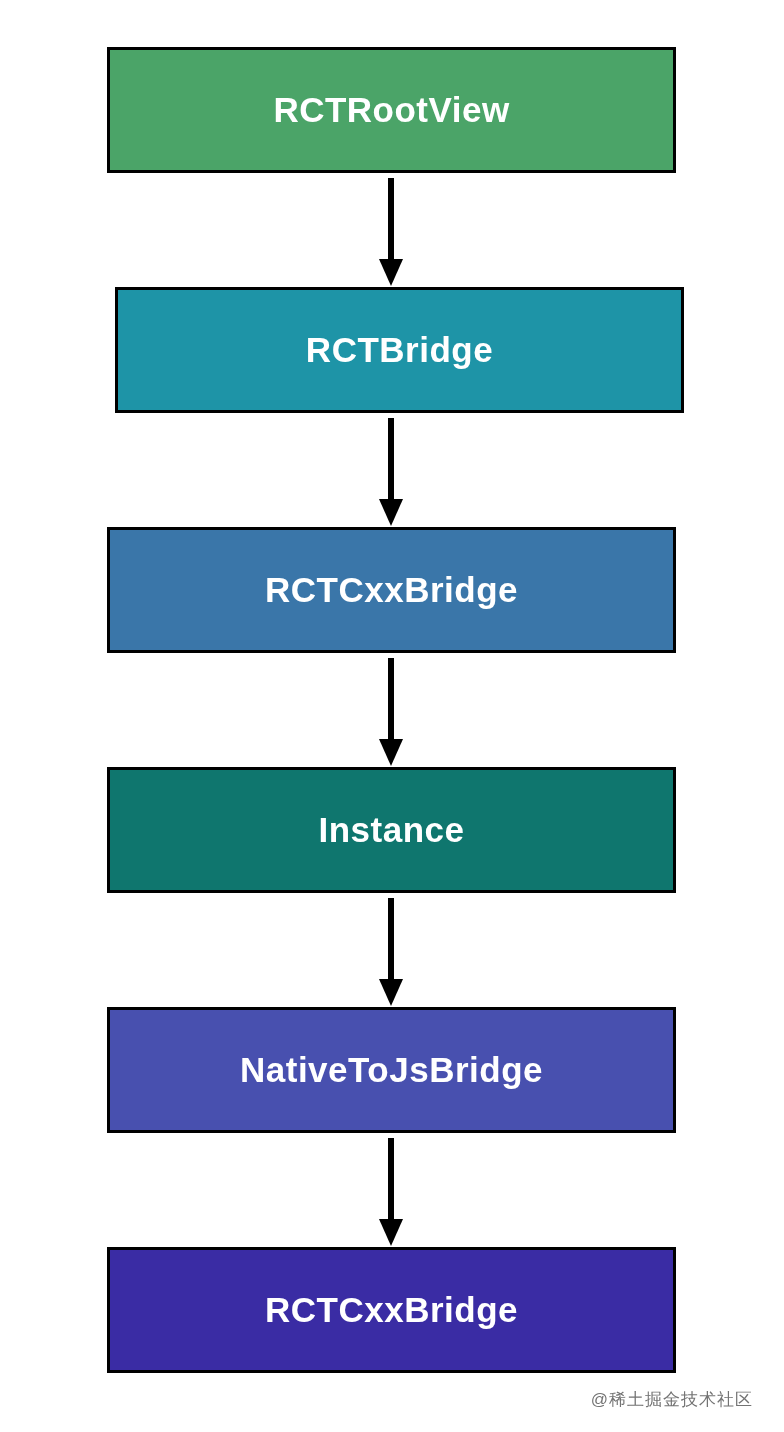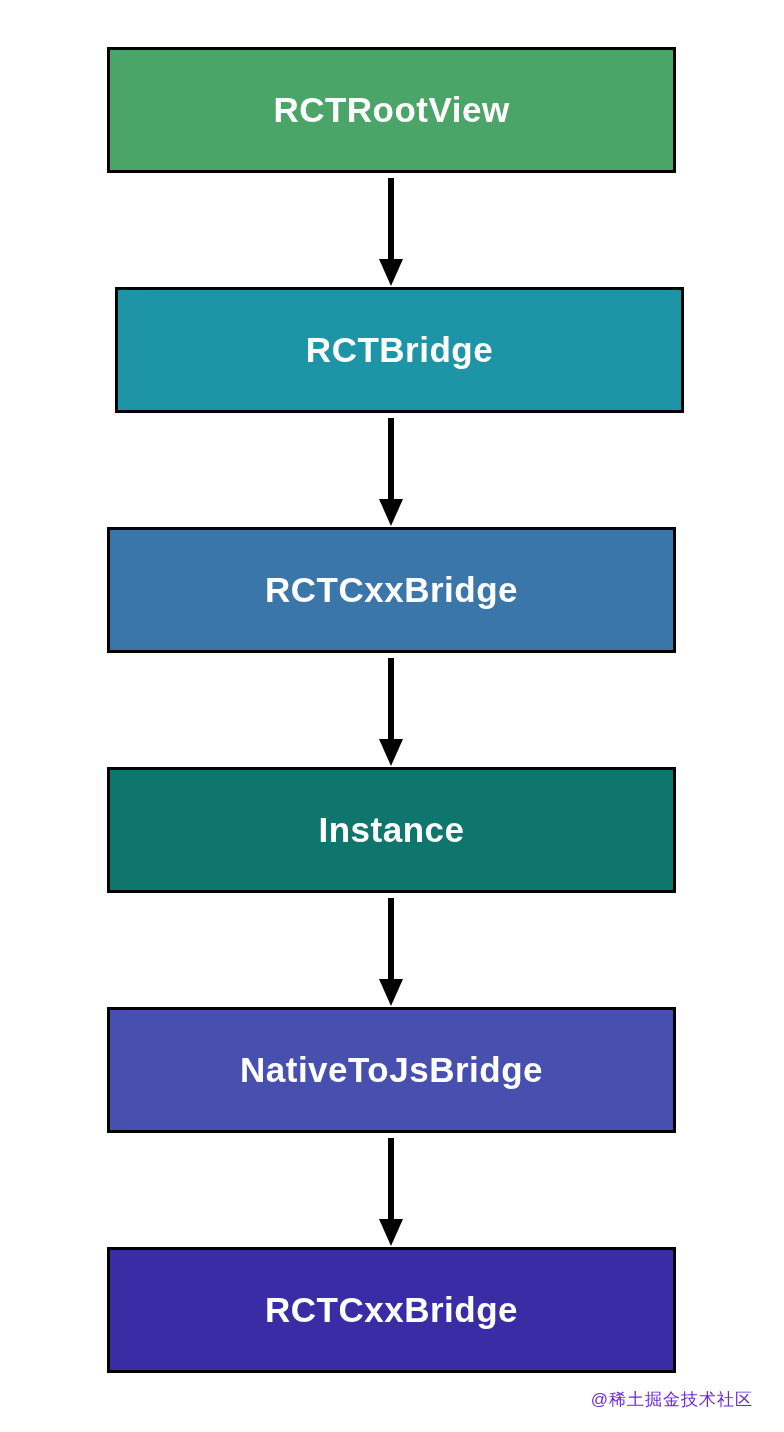--- a/index.html
+++ b/index.html
@@ -52,21 +52,21 @@
   .a4 { top: 893px; }
   .a5 { top: 1133px; }
   .arrow .stem { fill: #000000; }
   .arrow .head { fill: #000000; }
 
   .watermark {
     position: absolute;
     top: 1388px;
     right: 11px;
     font-size: 17px;
-    color: #6d28d9;
+    color: #737373;
     letter-spacing: 1px;
     white-space: nowrap;
   }
 </style>
 </head>
 <body>
 
 <div class="canvas">
 
   <div class="node n1" style="background-color: rgb(75, 164, 104);">

